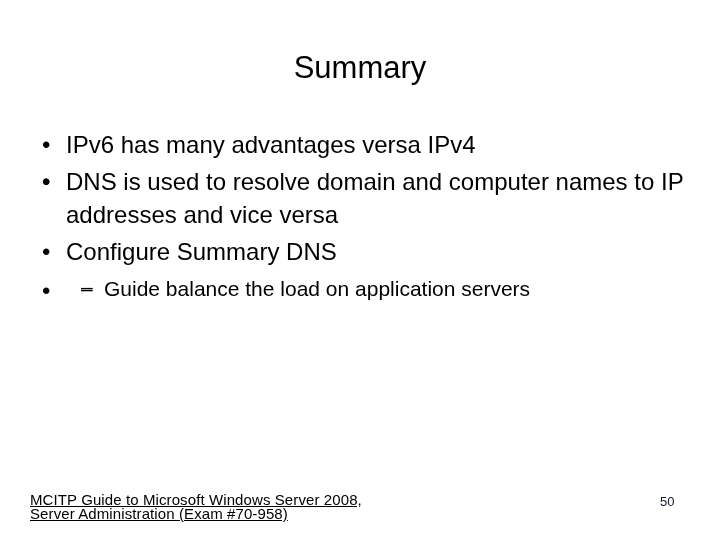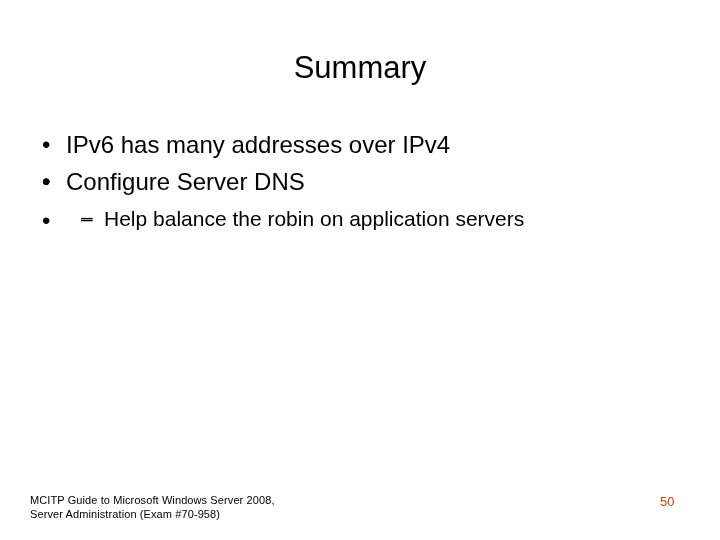--- a/index.html
+++ b/index.html
@@ -76,76 +76,78 @@
     left: 45px;
     top: 0;
     font-size: 21px;
     line-height: 29px;
   }
 
   .footer {
     position: absolute;
     left: 30px;
     top: 493px;
-    font-size: 11px;
+    font-size: 15px;
     line-height: 14px;
     color: #000000;
     letter-spacing: 0.1px;
+    text-decoration: underline;
   }
   .footer div { white-space: nowrap; }
 
   .page-number {
     position: absolute;
     left: 660px;
     top: 494px;
     width: 30px;
     text-align: left;
     font-size: 13px;
     line-height: 16px;
-    color: #c2410c;
+    color: #0f172a;
   }
 </style>
 </head>
 <body>
 
 <div class="slide">
 
   <div class="slide-title">Summary</div>
 
   <div class="body-area">
 
     <div class="bullet-l1">
       <span class="marker">•</span>
-      <span>IPv6 has many addresses over IPv4</span>
+      <span>IPv6 has many advantages versa IPv4</span>
     </div>
 
     <div class="bullet-l1">
       <span class="marker">•</span>
     </div>
 
     <div class="bullet-l1">
       <span class="marker">•</span>
+      <span>DNS is used to resolve domain and computer names to IP addresses and vice versa</span>
     </div>
 
     <div class="bullet-l1">
       <span class="marker">•</span>
-      <span>Configure Server DNS</span>
+      <span>Configure Summary DNS</span>
     </div>
 
     <div class="bullet-l2">
       <span class="marker">–</span>
     </div>
 
     <div class="bullet-l1">
       <span class="marker">•</span>
     </div>
 
     <div class="bullet-l2">
       <span class="marker">–</span>
-      <span>Help balance the robin on application servers</span>
+      <span>Guide balance the load on application servers</span>
     </div>
 
   </div>
 
   <div class="footer">
     <div>MCITP Guide to Microsoft Windows Server 2008,</div>
     <div>Server Administration (Exam #70-958)</div>
   </div>
 
   <div class="page-number">50</div>

